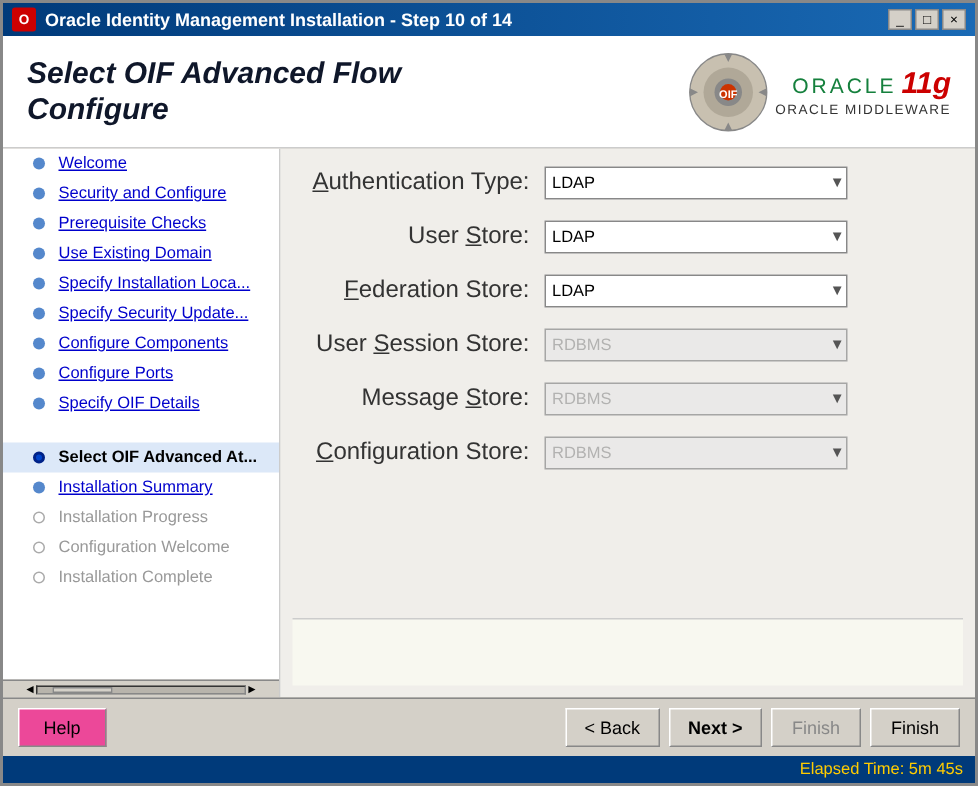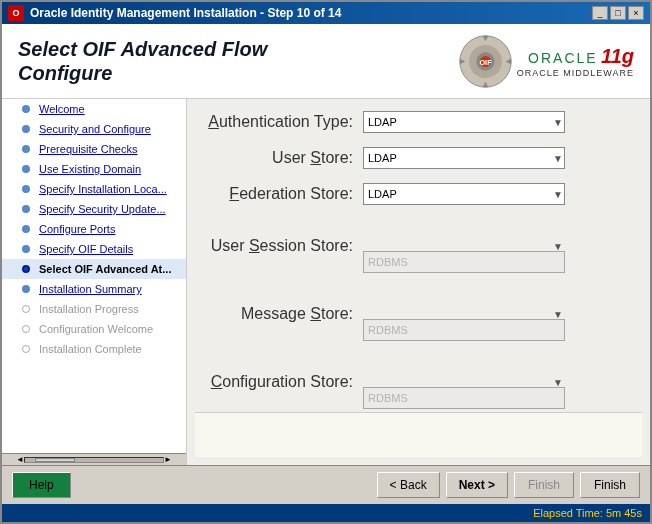--- a/index.html
+++ b/index.html
@@ -127,20 +127,21 @@
       overflow: hidden;
       display: flex;
       align-items: center;
       gap: 4px;
     }
     .sidebar-item.active {
       background: #dce8f8;
       color: #000;
       font-weight: bold;
       text-decoration: none;
+      margin-top: 16px;
     }
     .sidebar-item.disabled {
       color: #999;
       text-decoration: none;
       cursor: default;
     }
     .sidebar-scrollbar {
       height: 12px;
       background: #d4d0c8;
       border-top: 1px solid #888;
@@ -203,21 +204,20 @@
       background: white;
       font-size: 11px;
       padding: 1px 4px;
       appearance: none;
       -webkit-appearance: none;
       cursor: pointer;
     }
     .select-wrapper select:disabled {
       background: #e8e8e8;
       color: #999;
-      margin-top: 32px;
     }
     .select-arrow {
       position: absolute;
       right: 2px;
       top: 50%;
       transform: translateY(-50%);
       pointer-events: none;
       font-size: 10px;
       color: #555;
     }
@@ -267,21 +267,21 @@
       text-align: right;
       height: 18px;
       display: flex;
       align-items: center;
       justify-content: flex-end;
       flex-shrink: 0;
     }
     .help-btn {
       height: 26px;
       padding: 0 16px;
-      background: #15803d;
+      background: #ec4899;
       border: 1px solid #888;
       border-top-color: #fff;
       border-left-color: #fff;
       font-size: 12px;
       cursor: pointer;
     }
   </style>
 </head>
 <body>
 
@@ -347,20 +347,24 @@
           <div class="sidebar-item">
             <span style="display: inline-block; width: 8px; height: 8px; border-radius: 50%; margin-right: 5px; flex-shrink: 0; background: rgb(85, 136, 204);"></span>
             <span>Specify Installation Loca...</span>
           </div>
           <div class="sidebar-item">
             <span style="display: inline-block; width: 8px; height: 8px; border-radius: 50%; margin-right: 5px; flex-shrink: 0; background: rgb(85, 136, 204);"></span>
             <span>Specify Security Update...</span>
           </div>
           <div class="sidebar-item">
             <span style="display: inline-block; width: 8px; height: 8px; border-radius: 50%; margin-right: 5px; flex-shrink: 0; background: rgb(85, 136, 204);"></span>
+            <span>Configure Components</span>
+          </div>
+          <div class="sidebar-item">
+            <span style="display: inline-block; width: 8px; height: 8px; border-radius: 50%; margin-right: 5px; flex-shrink: 0; background: rgb(85, 136, 204);"></span>
             <span>Configure Ports</span>
           </div>
           <div class="sidebar-item">
             <span style="display: inline-block; width: 8px; height: 8px; border-radius: 50%; margin-right: 5px; flex-shrink: 0; background: rgb(85, 136, 204);"></span>
             <span>Specify OIF Details</span>
           </div>
           <div class="sidebar-item active" style="background: rgb(220, 232, 248); color: rgb(0, 0, 0); font-weight: bold; text-decoration: none;">
             <span style="display: inline-block; width: 8px; height: 8px; border-radius: 50%; margin-right: 5px; flex-shrink: 0; background: rgb(0, 68, 204); border: 2px solid rgb(0, 34, 136);"></span>
             <span>Select OIF Advanced At...</span>
           </div>

